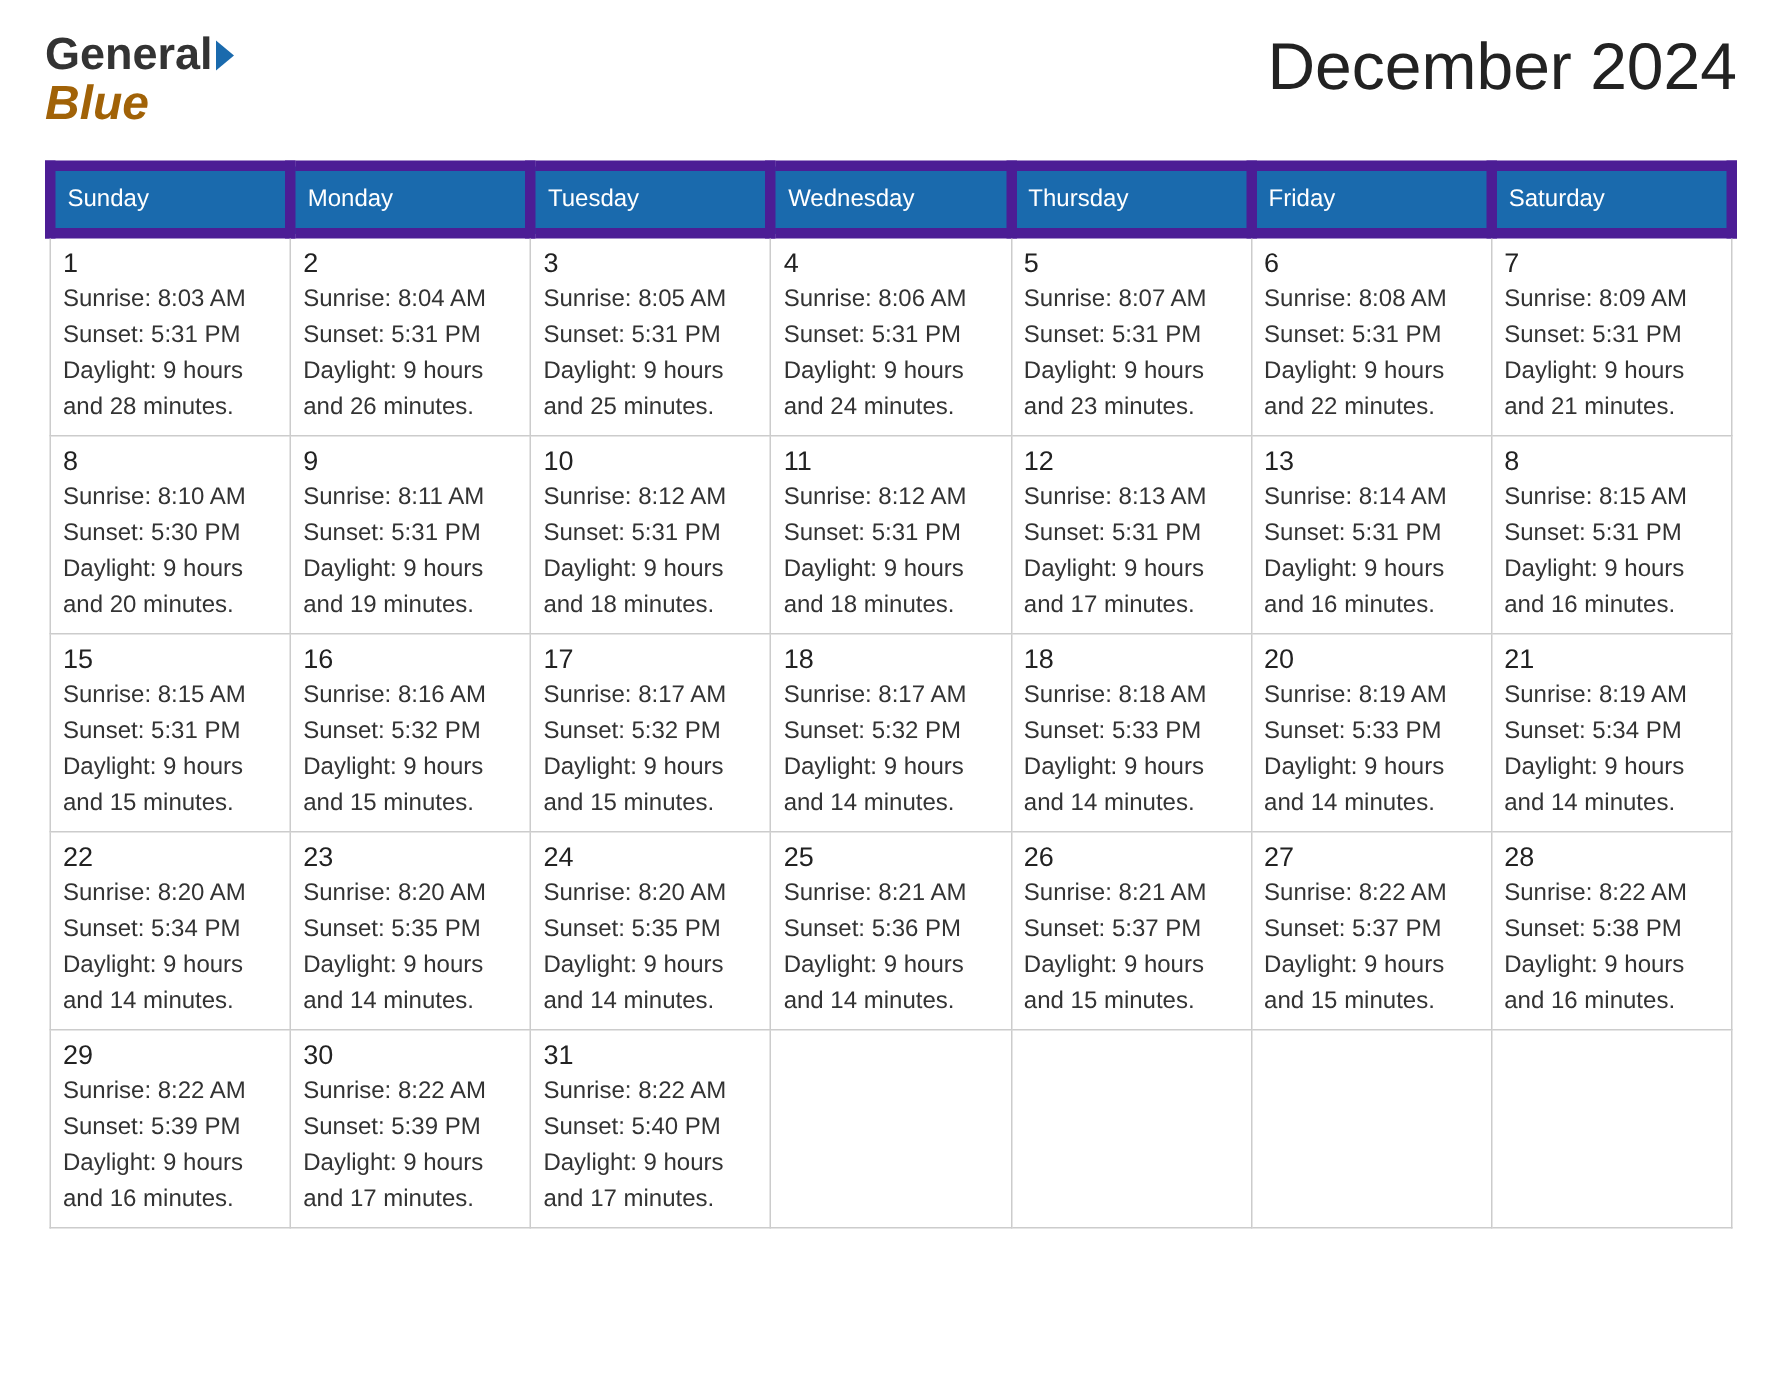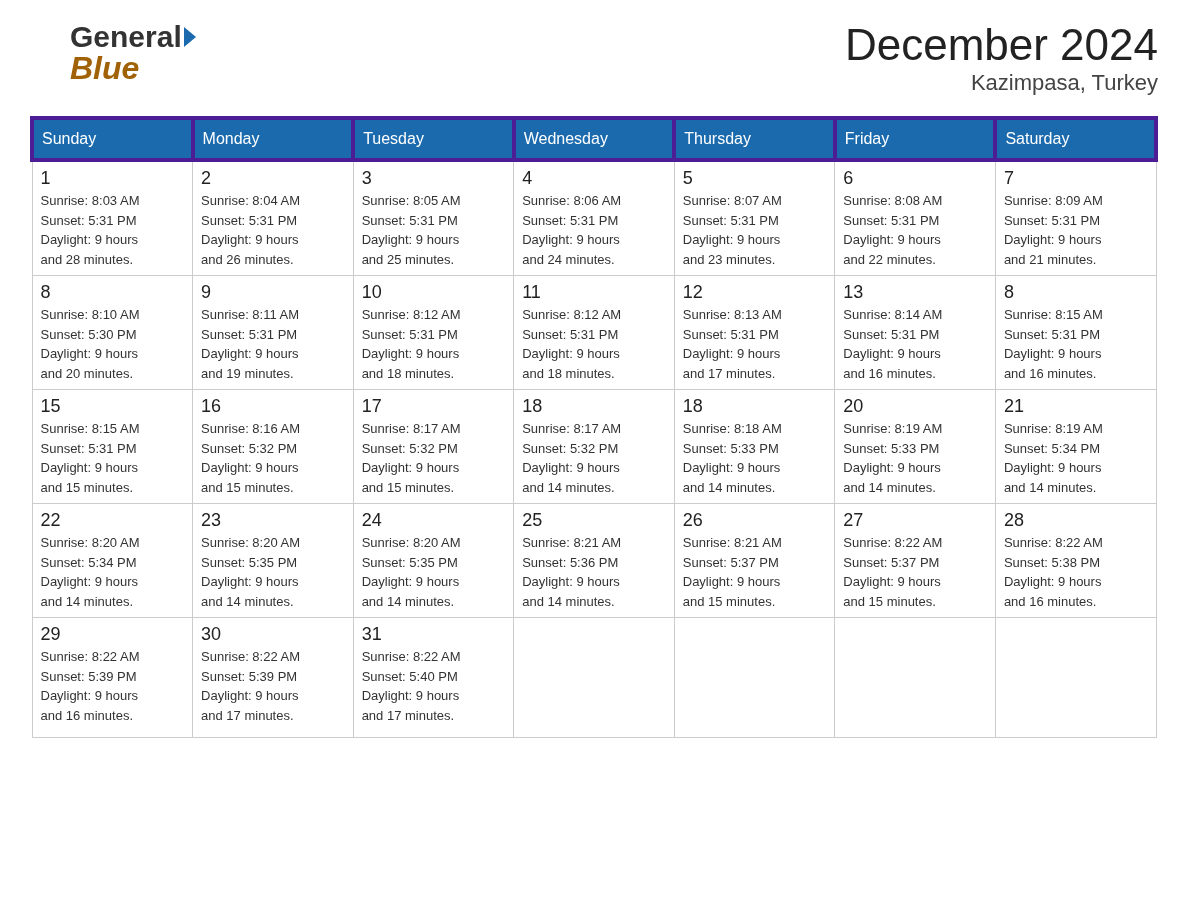--- a/index.html
+++ b/index.html
@@ -8,21 +8,20 @@
       background: #fff;
       width: 1188px;
       min-height: 918px;
       padding: 20px 30px;
     }
     .header {
       display: flex;
       justify-content: space-between;
       align-items: flex-start;
       margin-bottom: 20px;
-      margin-left: 40px;
     }
     .logo {
       display: flex;
       flex-direction: column;
       align-items: flex-start;
     }
     .title-block {
       text-align: right;
     }
     .title-block h1 {
@@ -40,39 +39,39 @@
       border-collapse: collapse;
       table-layout: fixed;
     }
     thead tr th {
       background-color: #1a6aad;
       color: #fff;
       padding: 10px 8px;
       font-size: 16px;
       font-weight: normal;
       text-align: left;
-      border: 4px solid #4c1d95;
+      border: 7px solid #4c1d95;
     }
     tbody tr td {
       vertical-align: top;
       padding: 6px 8px;
       border: 1px solid #ccc;
       font-size: 13px;
       color: #333;
       height: 110px;
     }
     tbody tr td .day-number {
       font-size: 18px;
       color: #222;
       font-weight: normal;
       display: block;
       margin-bottom: 2px;
     }
     tbody tr td .day-info {
-      font-size: 13px;
+      font-size: 16px;
       line-height: 1.5;
       color: #333;
     }
     tbody tr:last-child td {
       height: 120px;
     }
     .logo-wrapper {
       display: flex;
       align-items: center;
       gap: 0;
@@ -107,21 +106,20 @@
 <div class="header">
   <div class="logo">
     <div class="logo-wrapper">
       <span class="logo-general">General</span>
       <span class="logo-arrow"></span>
     </div>
     <div class="logo-line2">Blue</div>
   </div>
   <div class="title-block">
     <h1>December 2024</h1>
-    <h2>Kazimpasa, Turkey</h2>
   </div>
 </div>
 
 <table>
   <thead>
     <tr>
     <th>Sunday</th>
         <th>Monday</th>
         <th>Tuesday</th>
         <th>Wednesday</th>

